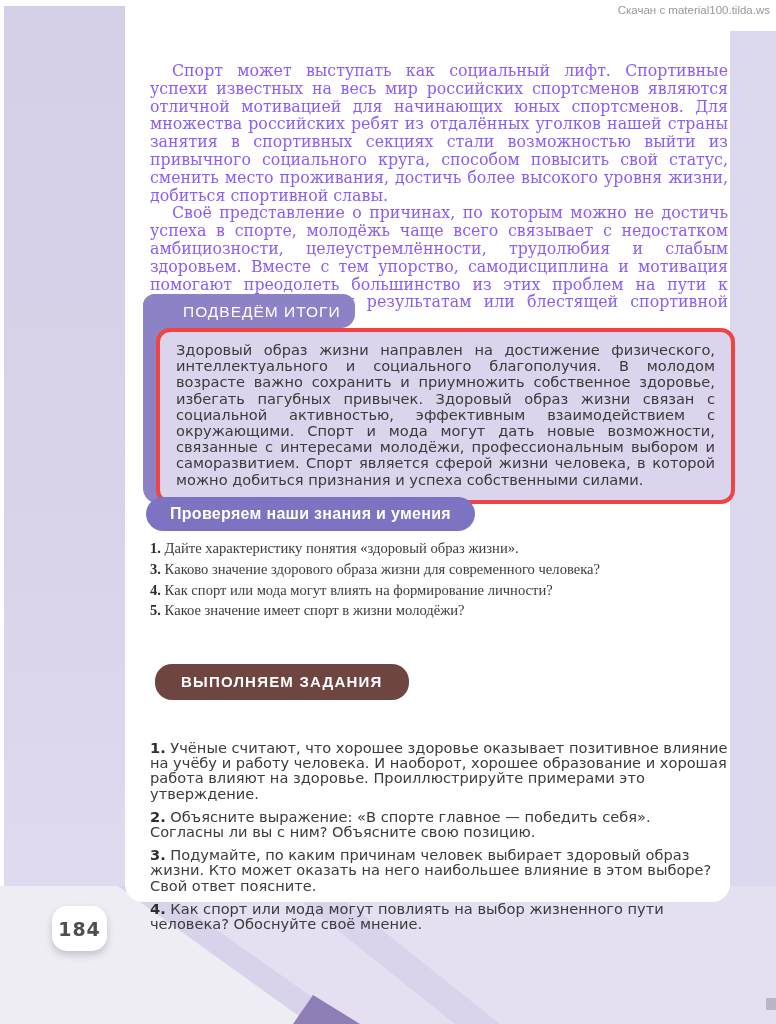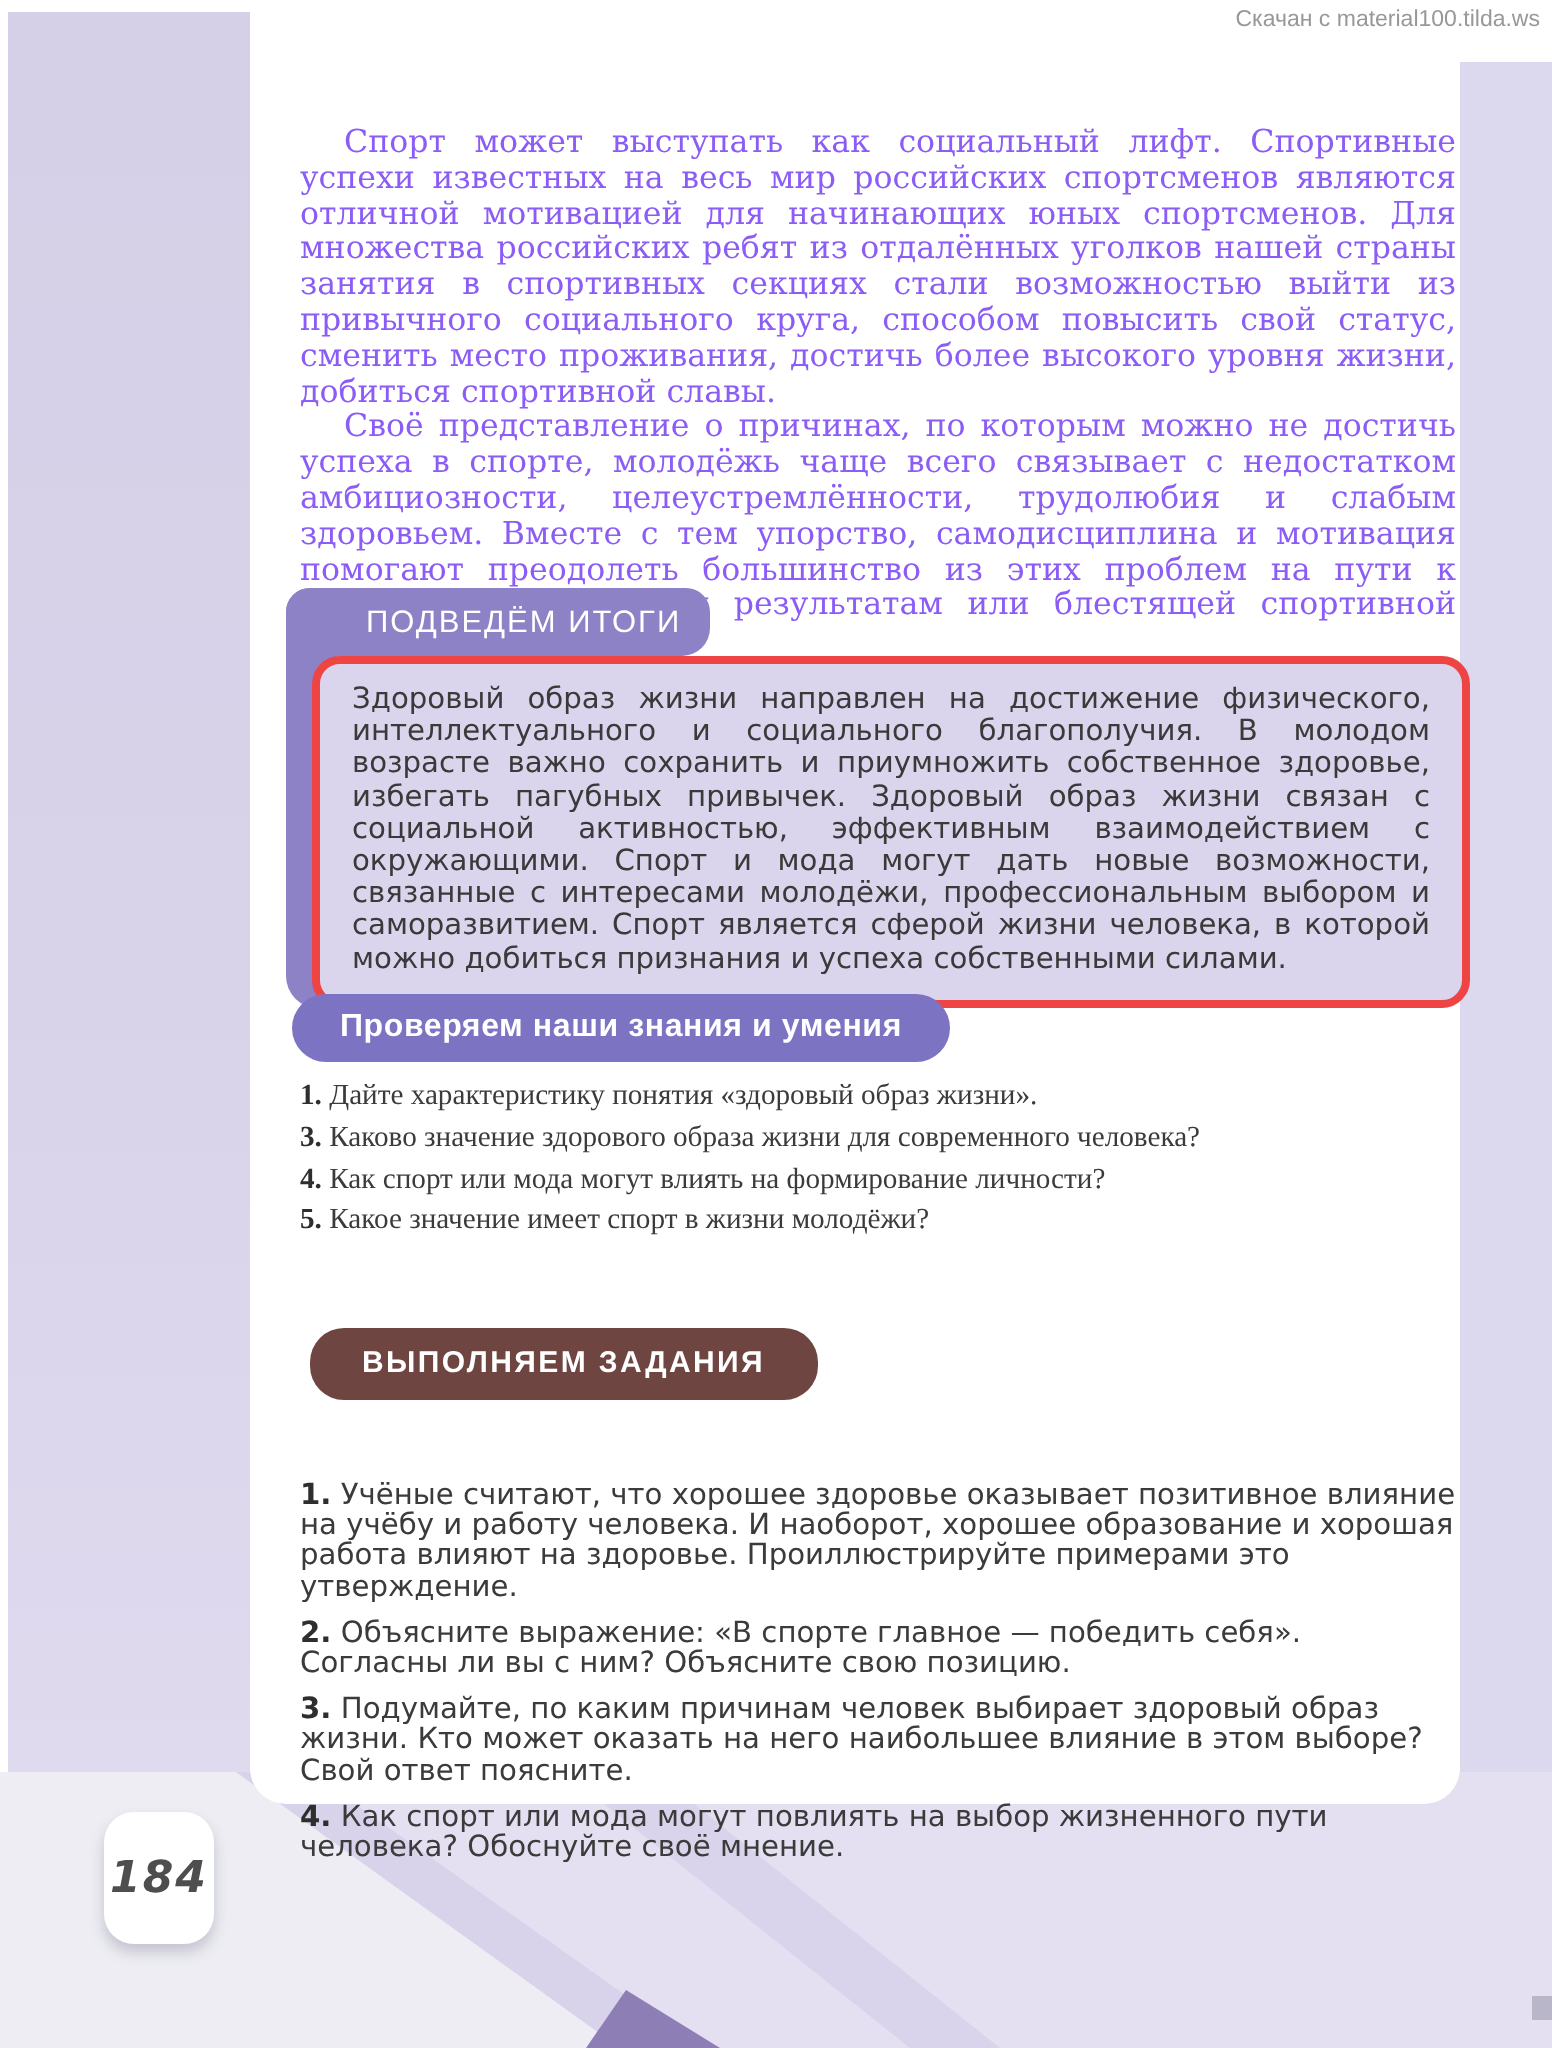--- a/index.html
+++ b/index.html
@@ -75,25 +75,25 @@
     font-family:Liberation Serif, serif;font-size:14.6px;line-height:15.8px;color:#3b3b3b;
   }
   .t-list{position:absolute;top:708px;left:0;width:578px;margin-top:32px;}
   .t-list .item{
     margin:0 0 8px 0;
     font-family:"DejaVu Sans",sans-serif;font-size:14.6px;line-height:15.2px;color:#3b3b3b;
   }
   .item .num{font-weight:bold;color:#2e2e2e;}
   
   .page-badge{
-    position:absolute;left:52px;top:906px;width:55px;height:66px;border-radius:15px;
+    position:absolute;left:52px;top:906px;width:55px;height:45px;border-radius:15px;
     background:#ffffff;box-shadow:0 4px 7px rgba(90,85,120,0.28);
     display:flex;align-items:center;justify-content:center;z-index:6;
-    font-family:"DejaVu Sans",sans-serif;font-weight:bold;font-size:22px;
-    color:#4e4e4e;letter-spacing:1px;font-style:italic;
+    font-family:"DejaVu Sans",sans-serif;font-weight:bold;font-size:19px;
+    color:#4e4e4e;letter-spacing:1px;
   }
 </style>
 </head>
 <body>
 
 <div id="screen">
 
   <div class="strip-left"></div>
   <div class="strip-right"></div>
   <div class="bottom-zone">

